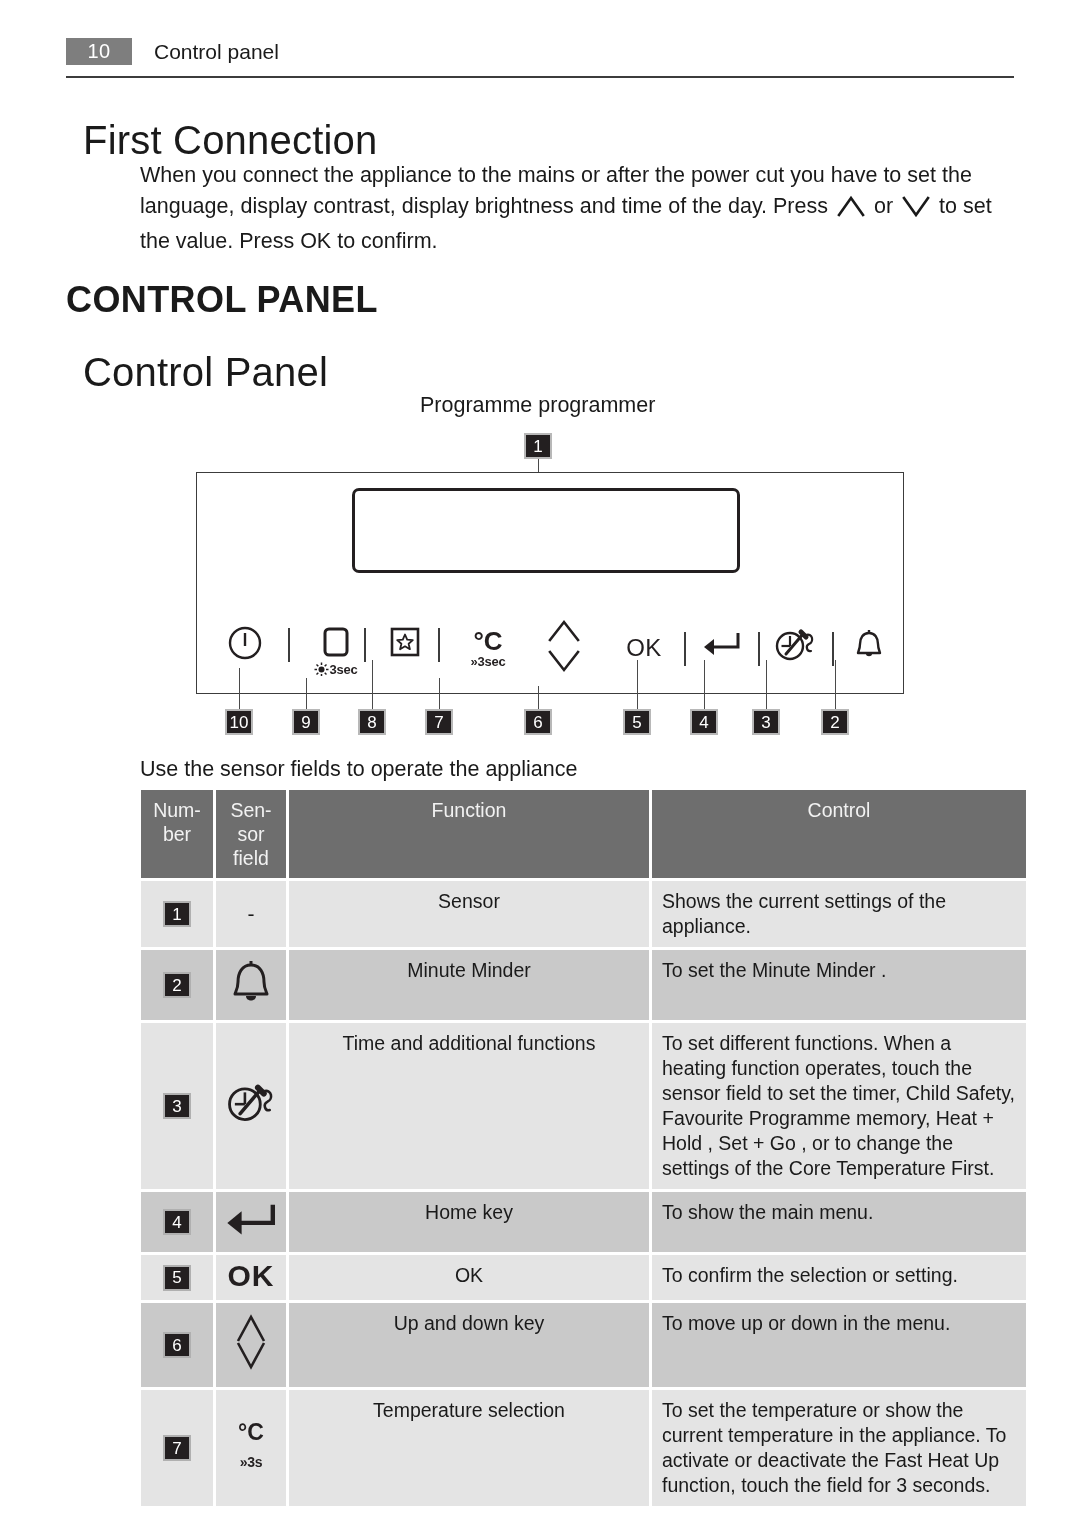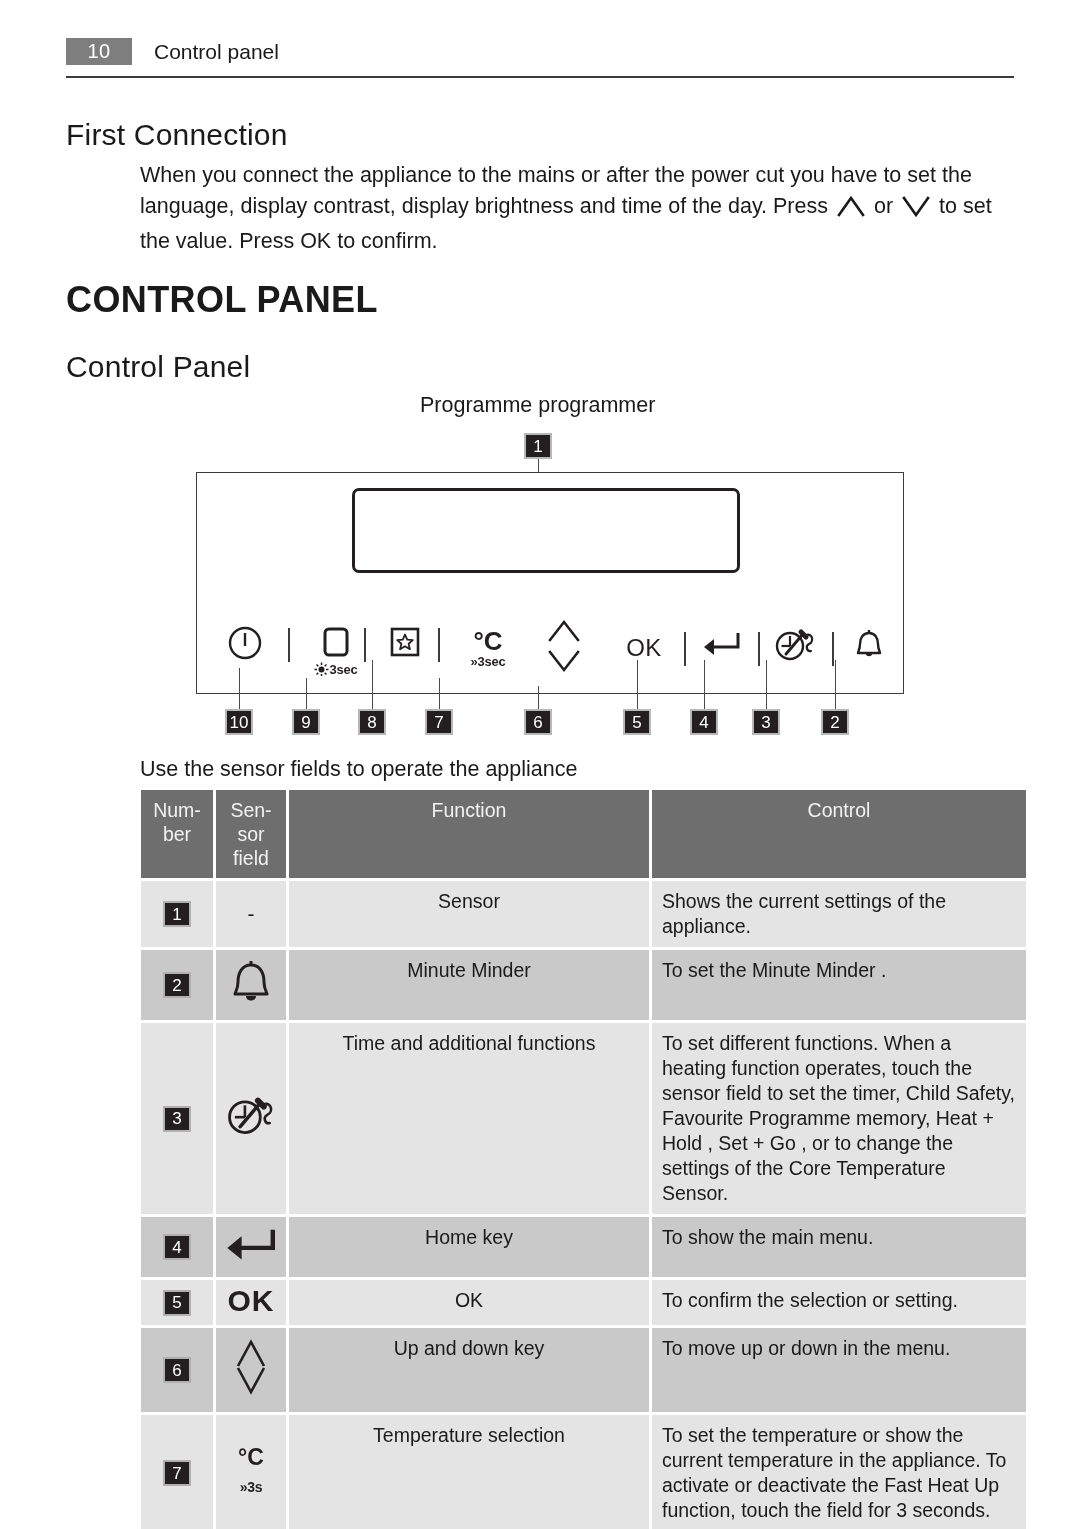--- a/index.html
+++ b/index.html
@@ -32,22 +32,22 @@
     font-size: 21px; color: #1a1a1a;
   }
   .header-rule {
     position: absolute; left: 66px; top: 76px;
     width: 948px; height: 0;
     border-top: 2px solid #3c3c3c;
   }
 
   
   .h2 {
-    position: absolute; left: 66px;
-    font-size: 30px; font-weight: normal; color: #1a1a1a;
+    position: absolute; left: 83px;
+    font-size: 40px; font-weight: normal; color: #1a1a1a;
     letter-spacing: .2px;
   }
   .h1 {
     position: absolute; left: 66px;
     font-size: 36px; font-weight: bold; color: #1a1a1a;
     letter-spacing: .4px;
   }
   #first-connection-heading { top: 118px; }
   #control-panel-title { top: 279px; }
   #control-panel-heading { top: 350px; }
@@ -382,21 +382,21 @@
           <svg width="52" height="46" viewBox="0 0 44 38">
             <circle cx="16" cy="20" r="13" fill="none" stroke="#231f20" stroke-width="2.4"></circle>
             <line x1="16" y1="20" x2="16" y2="10" stroke="#231f20" stroke-width="2.2"></line>
             <line x1="16" y1="20" x2="7.5" y2="20" stroke="#231f20" stroke-width="2.2"></line>
             <path d="M12 28 L29 8" stroke="#231f20" stroke-width="3" stroke-linecap="round"></path>
             <path d="M27 6 L32 11" stroke="#231f20" stroke-width="5" stroke-linecap="round"></path>
             <path d="M32 9 C39 7, 40 16, 35 18 C31 20, 33 26, 37 25" fill="none" stroke="#231f20" stroke-width="2.2" stroke-linecap="round"></path>
           </svg>
         </td>
         <td class="cell-center">Time and additional functions</td>
-        <td>To set different functions. When a heating function operates, touch the sensor field to set the timer, Child Safety, Favourite Programme memory, Heat + Hold , Set + Go , or to change the settings of the Core Temperature Sensor.</td>
+        <td>To set different functions. When a heating function operates, touch the sensor field to set the timer, Child Safety, Favourite Programme memory, Heat + Hold , Set + Go , or to change the settings of the Core Temperature First.</td>
       </tr>
 
       <tr class="row-dark">
         <td class="cell-mid">
           <div class="num-badge">4</div>
         </td>
         <td class="cell-center cell-mid">
           <svg width="52" height="38" viewBox="0 0 40 28">
             <path d="M36 3 L36 17 L10 17" fill="none" stroke="#231f20" stroke-width="3.4"></path>
             <path d="M12 8 L1 17 L12 26 Z" fill="#231f20"></path>

